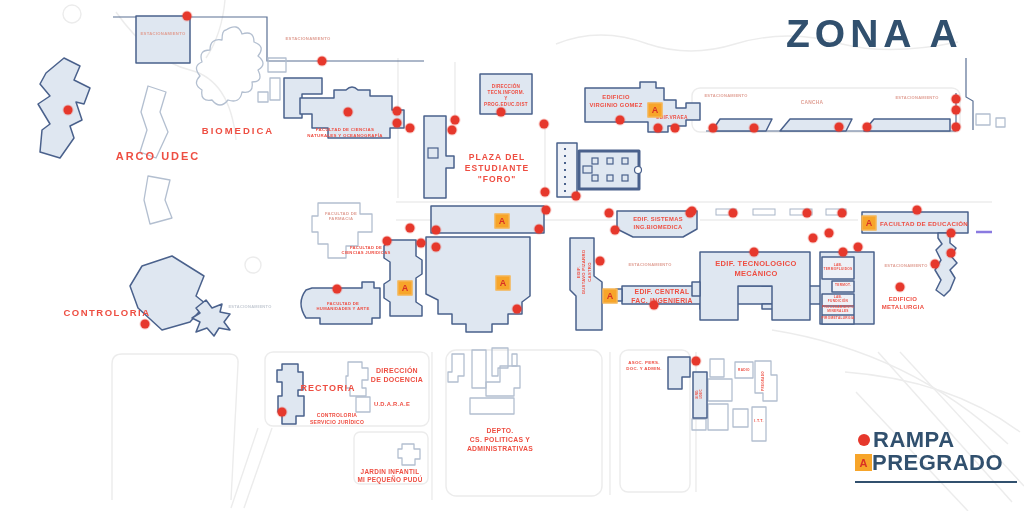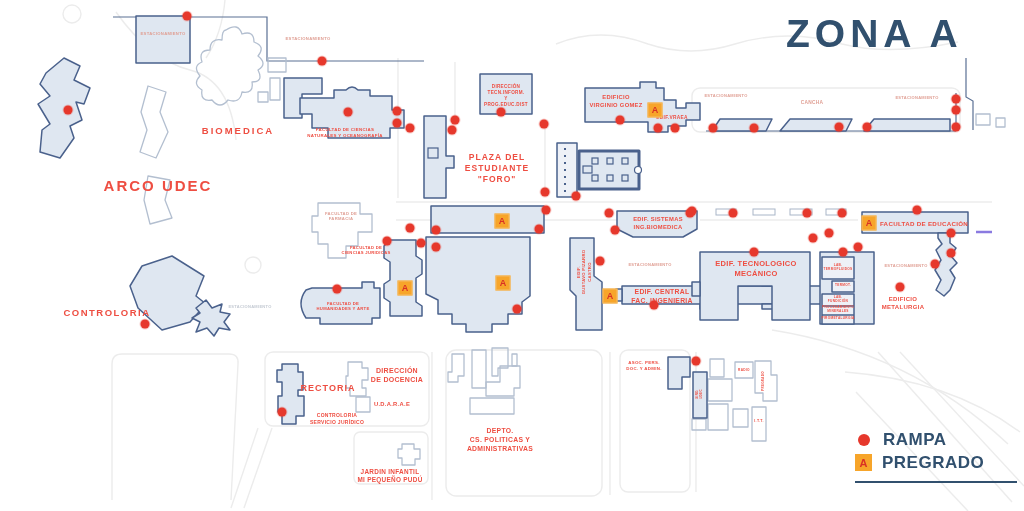--- a/index.html
+++ b/index.html
@@ -17,21 +17,21 @@
   .amark{position:absolute;width:13px;height:13px;background:#f7a52a;border:1px solid #f5bc66;
          color:#d93025;font-size:9px;font-weight:bold;display:flex;align-items:center;
          justify-content:center;transform:translate(-50%,-50%);line-height:1;}
   .title{position:absolute;left:786px;top:12px;color:#31506e;font-size:39px;font-weight:bold;
          letter-spacing:5px;}
   .legend{position:absolute;left:855px;top:428px;width:165px;}
   .legend-row{display:flex;align-items:center;height:23px;}
   .legend-dot{width:12px;height:12px;border-radius:50%;background:#e6382c;margin:0 3px;}
   .legend-a{width:17px;height:17px;background:#f7a52a;color:#d93025;font-size:11px;font-weight:bold;
             display:flex;align-items:center;justify-content:center;}
-  .legend-text{color:#31506e;font-size:17px;font-weight:bold;margin-left:10px;letter-spacing:.5px;}
+  .legend-text{color:#31506e;font-size:22px;font-weight:bold;letter-spacing:.5px;}
   .legend-line{margin-top:7px;width:162px;height:2px;background:#31506e;}
 </style>
 </head>
 <body>
 
 <div class="stage">
 
   <svg width="1024" height="511" viewBox="0 0 1024 511">
 
     <g stroke="#ececec" fill="none" stroke-width="1.4">
@@ -163,21 +163,21 @@
       <line x1="976" y1="232" x2="992" y2="232" stroke="#8a7ae0" stroke-width="2.5"></line>
     </g>
   </svg>
 
   <div class="title">ZONA A</div>
 
   <div id="labels-layer">
       <div class="map-label faded" style="left: 163px; top: 34px; font-size: 4.2px;">ESTACIONAMIENTO</div>
       <div class="map-label faded" style="left: 308px; top: 39px; font-size: 4.2px;">ESTACIONAMIENTO</div>
       <div class="map-label red" style="left: 238px; top: 131px; font-size: 9.5px; letter-spacing: 2px;">BIOMEDICA</div>
-      <div class="map-label red" style="left: 158px; top: 186px; font-size: 15px; letter-spacing: 2px;">ARCO UDEC</div>
+      <div class="map-label red" style="left: 158px; top: 156px; font-size: 11px; letter-spacing: 2px;">ARCO UDEC</div>
       <div class="map-label red" style="left: 345px; top: 133px; font-size: 4.4px;">FACULTAD DE CIENCIAS
 NATURALES Y OCEANOGRAFÍA</div>
       <div class="map-label red" style="left: 506px; top: 96px; font-size: 4.6px;">DIRECCIÓN
 TECN.INFORM.
 Y
 PROG.EDUC.DIST</div>
       <div class="map-label red" style="left: 489px; top: 169px; font-size: 8.5px; letter-spacing: 1px; margin-left: 8px;">PLAZA DEL
 ESTUDIANTE
 "FORO"</div>
       <div class="map-label red" style="left: 616px; top: 102px; font-size: 5.8px;">EDIFICIO

